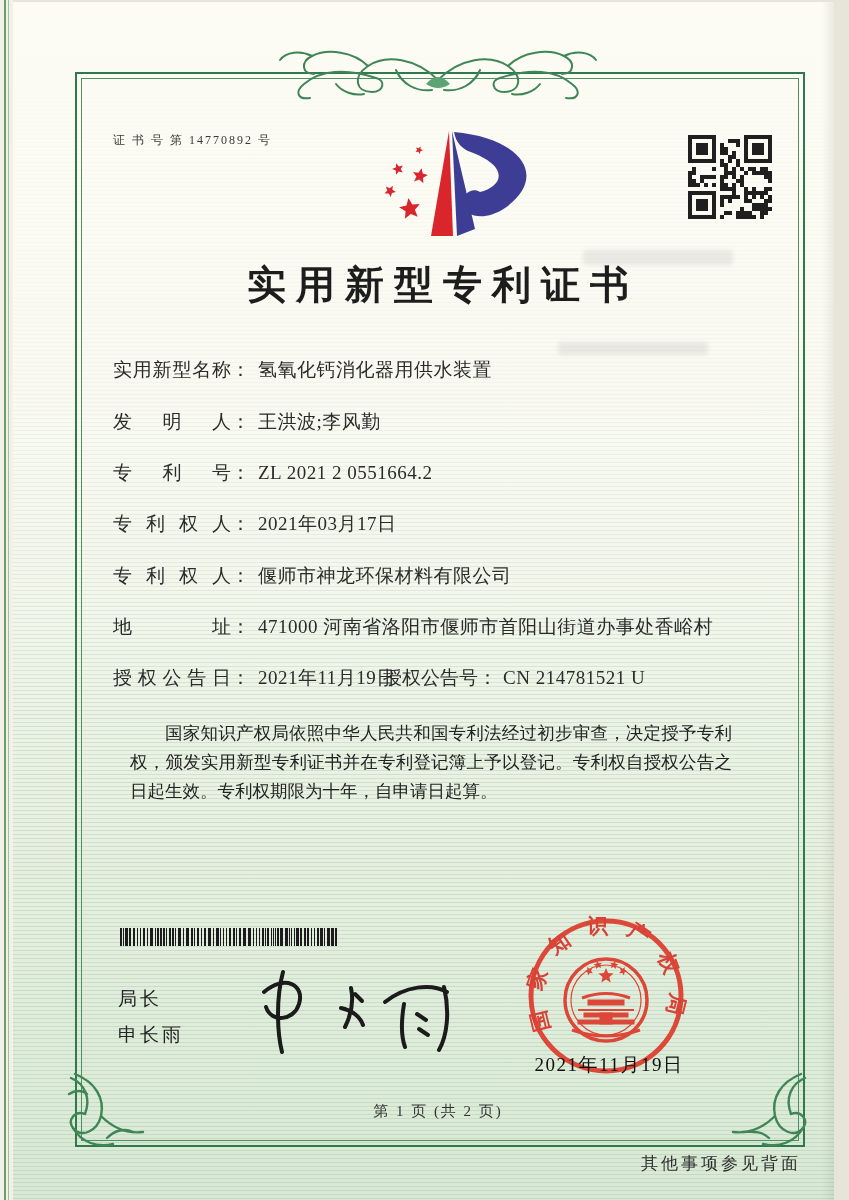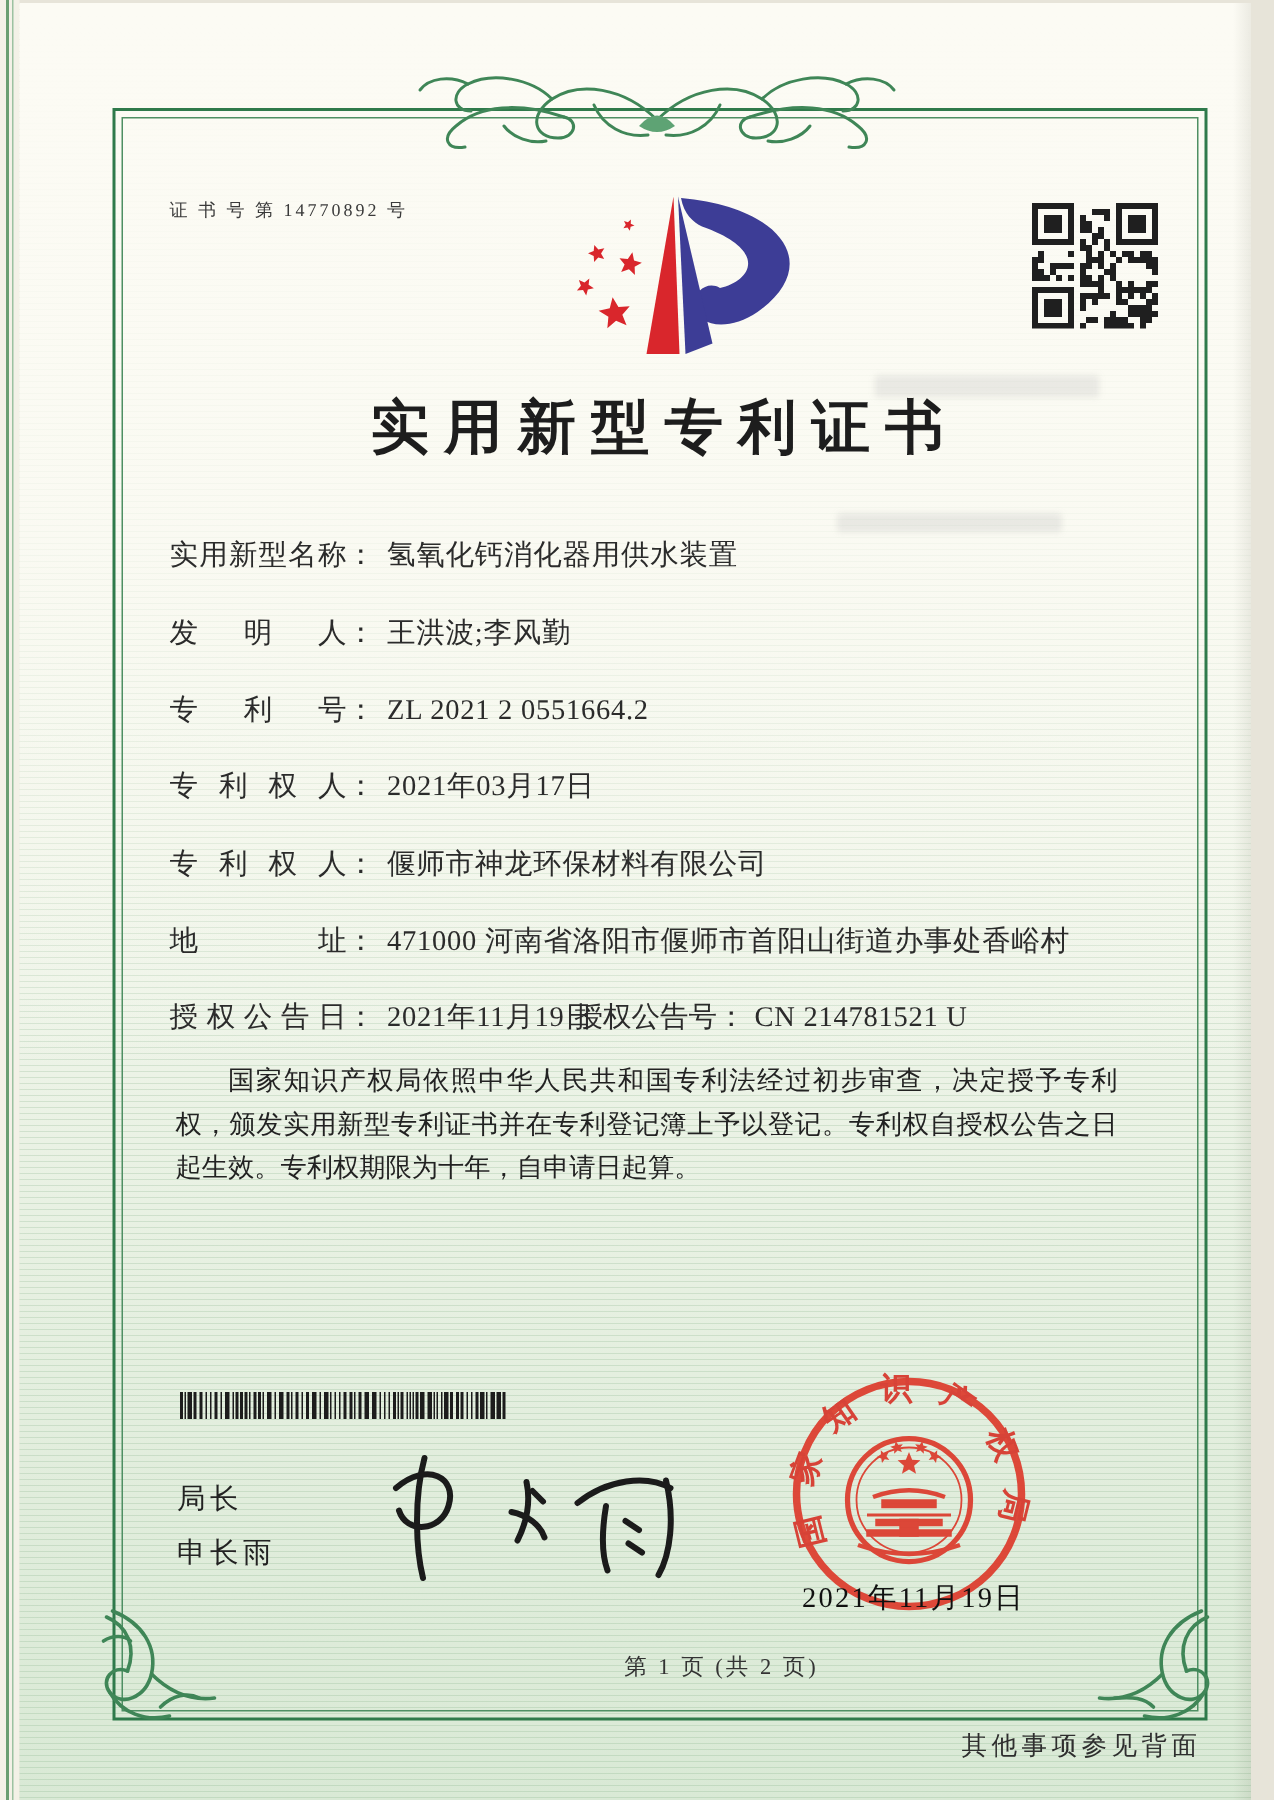--- a/index.html
+++ b/index.html
@@ -46,35 +46,35 @@
   .frow{position:absolute;left:0;white-space:nowrap;font-size:19px;color:#2b2b2b;}
   .f-label{display:inline-block;width:118px;text-align:justify;text-align-last:justify;vertical-align:bottom;}
   .f-colon{display:inline-block;margin-right:8px;}
   .f-value{letter-spacing:.5px;}
   .fpair2{position:absolute;left:270px;top:0;white-space:nowrap;font-family:Liberation Serif, serif;}
   .fpair2 .f-label{width:auto;}
   .fpair2 .f-colon{margin-right:6px;}
 
   .paras{position:absolute;left:100px;top:700px;width:636px;
     font-size:17.5px;line-height:29px;color:#222;text-align:justify;}
-  .paras p{margin:4px;text-indent:2em;}
+  .paras p{margin:17px;text-indent:2em;}
 
   .barcode{position:absolute;left:107px;top:926px;height:18px;display:flex;align-items:stretch;}
   .barcode div{height:100%;}
 
   .signer-title{position:absolute;left:105px;top:984px;font-size:19px;color:#222;letter-spacing:3px;}
   .signer-name{position:absolute;left:105px;top:1020px;font-size:19px;color:#222;letter-spacing:3px;font-family:Liberation Serif, serif;}
   .signature{position:absolute;left:238px;top:950px;}
 
   .seal{position:absolute;left:507px;top:908px;width:172px;height:172px;}
   .seal-date{position:absolute;left:510px;top:1050px;width:172px;text-align:center;
     font-size:19px;color:#111;letter-spacing:1.5px;}
 
   .page-num{position:absolute;left:62px;top:1100px;width:726px;text-align:center;
-    font-size:15px;color:#333;letter-spacing:2px;padding-left:43px;}
+    font-size:15px;color:#333;letter-spacing:2px;}
   .back-note{position:absolute;left:62px;top:1150px;width:726px;text-align:right;
     font-size:17px;color:#2e2e2e;letter-spacing:3px;}
 
   .ghost{position:absolute;background:rgba(115,115,120,.12);filter:blur(2px);border-radius:3px;}
 </style>
 </head>
 <body>
 
 <div class="spine">
   <div class="l1"></div>

